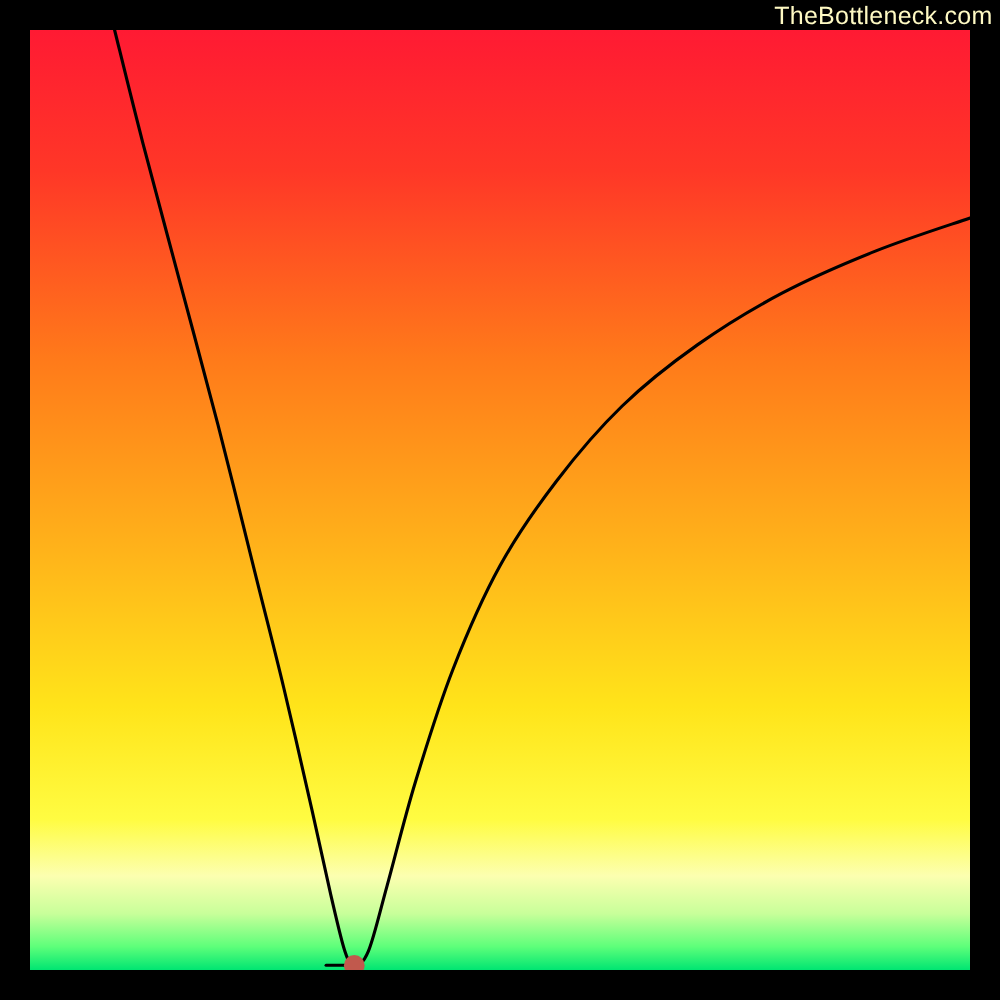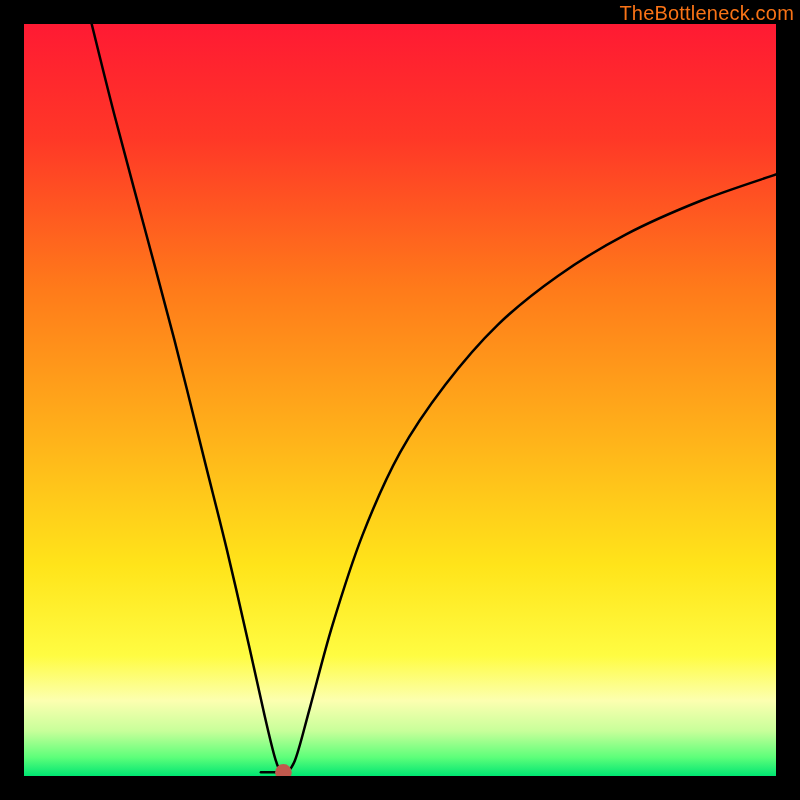--- a/index.html
+++ b/index.html
@@ -23,21 +23,21 @@
     position: absolute;
     left: 0;
     top: 0;
     width: 752px;
     height: 752px;
   }
   .watermark {
     position: absolute;
     top: 2px;
     right: 6px;
-    color: #f97316;
+    color: #fef9c3;
     font-size: 20px;
     font-weight: 500;
     letter-spacing: 0.2px;
   }
   svg { display: block; }
 </style>
 </head>
 <body>
 
 <div class="frame">

